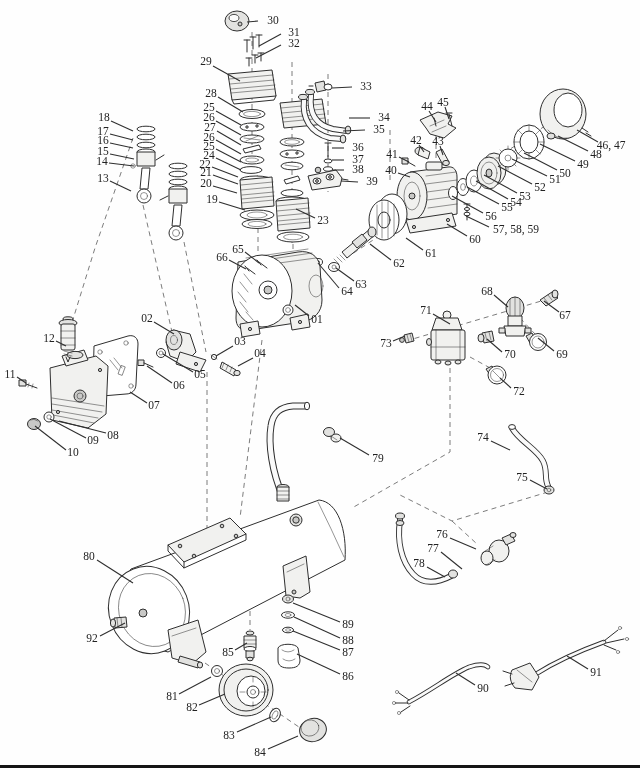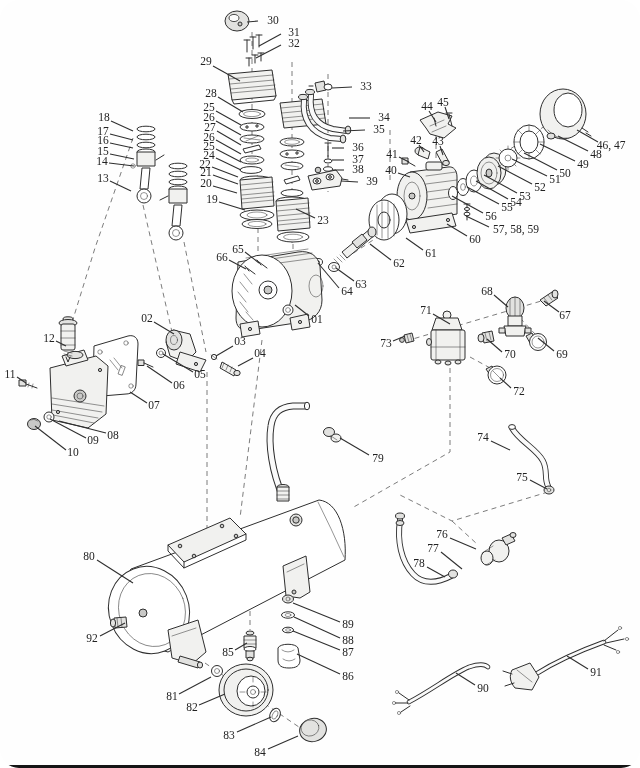--- a/index.html
+++ b/index.html
@@ -1,18 +1,18 @@
 <!DOCTYPE html>
 <html style="--line: #2f2f2f; --label: #222222; --bg: #fefefe;"><head>
 <meta charset="utf-8">
 <style>
   :root{ --line:#2f2f2f; --label:#222222; --bg:#fefefe; }
   html,body{ margin:0; padding:0; }
   body{ background:#ffffff; font-family:"Liberation Serif", serif; }
-  .page{ position:relative; width:640px; height:768px; background:var(--bg); overflow:hidden;border-radius:19px; }
+  .page{ position:relative; width:640px; height:768px; background:var(--bg); overflow:hidden; }
   svg{ position:absolute; left:0; top:0; }
   .ln{ fill:none; stroke:var(--line); stroke-width:1; stroke-linecap:round; stroke-linejoin:round; }
   .thin{ stroke-width:.6; opacity:.85; }
   .fw{ fill:#ffffff; stroke:var(--line); stroke-width:1; stroke-linejoin:round; }
   .fl{ fill:#f1f1ef; stroke:var(--line); stroke-width:1; stroke-linejoin:round; }
   .fm{ fill:#e2e2e0; stroke:var(--line); stroke-width:1; stroke-linejoin:round; }
   .fd{ fill:#c9c9c7; stroke:var(--line); stroke-width:1; }
   .dash{ fill:none; stroke:#6d6d6d; stroke-width:.9; stroke-dasharray:5 4; }
   .tube-o{ fill:none; stroke:var(--line); stroke-width:7; stroke-linecap:round; }
   .tube-i{ fill:none; stroke:#fafafa; stroke-width:5; stroke-linecap:round; }

